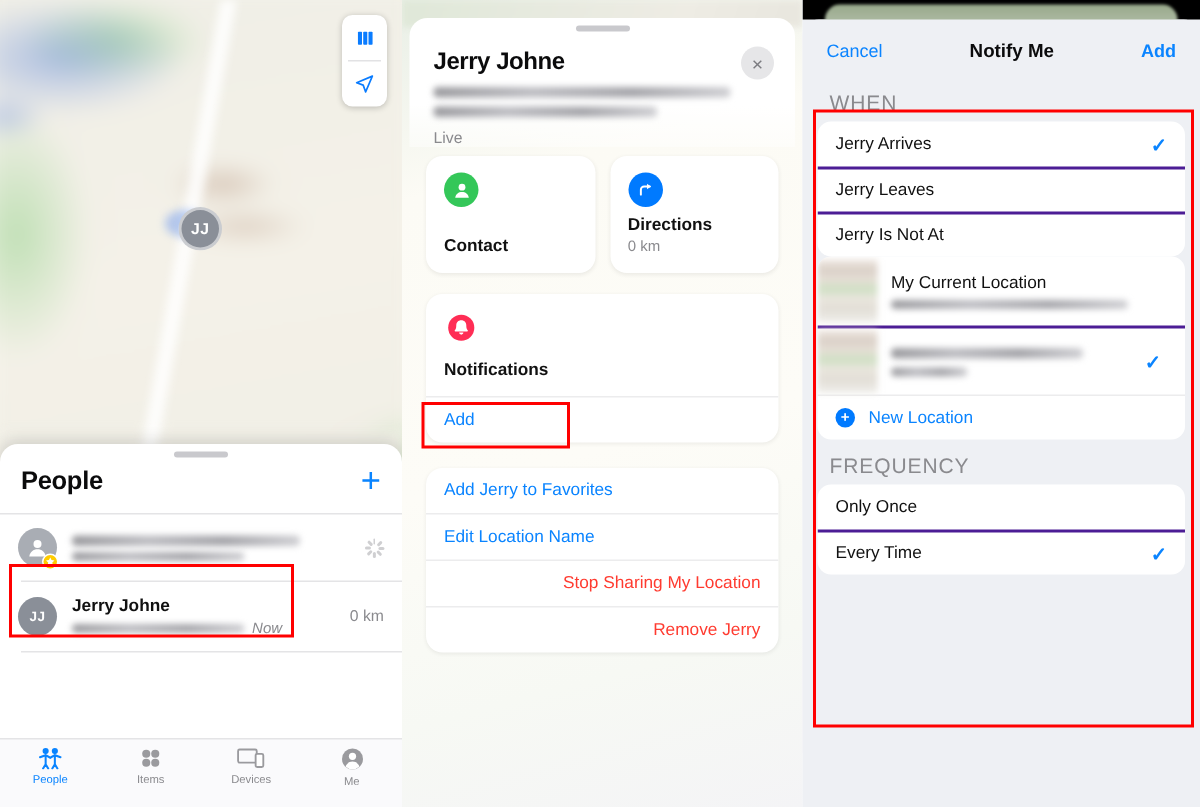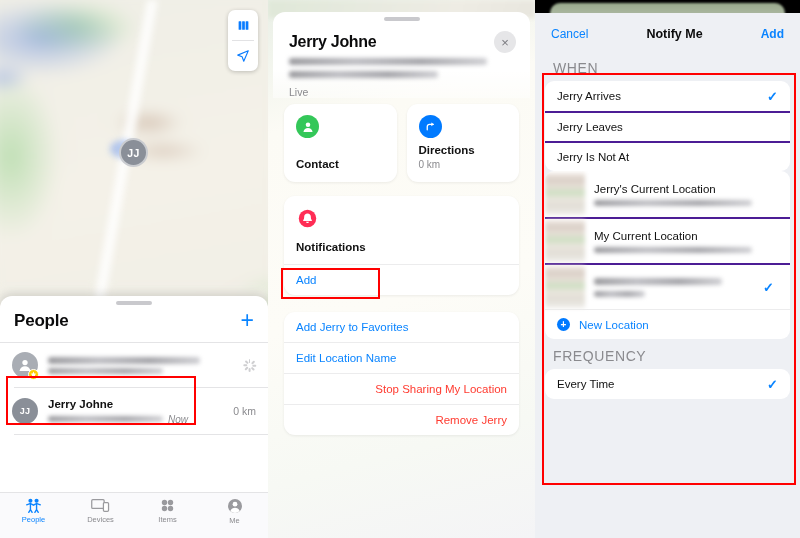--- a/index.html
+++ b/index.html
@@ -308,34 +308,34 @@
       <div class="tabbar">
         <div class="tab active">
           <svg width="17" height="15" viewBox="0 0 24 22" aria-hidden="true">
             <circle cx="7.5" cy="4" r="3" fill="#0a84ff"></circle>
               <circle cx="16.5" cy="4" r="3" fill="#0a84ff"></circle>
             <path d="M7.5 8v9M16.5 8v9M2 10l5.5-2 4.5 2.5 4.5-2.5L22 10M5 21l2.5-4M10 21l-2.5-4M14 21l2.5-4M19 21l-2.5-4" stroke="#0a84ff" stroke-width="2" stroke-linecap="round" fill="none"></path>
           </svg>
           <span class="tab-label">People</span>
         </div>
         <div class="tab">
-          <svg width="19" height="15" viewBox="0 0 26 20" aria-hidden="true">
-            <rect x="1" y="2" width="17" height="12" rx="1.4" fill="none" stroke="#9a9a9e" stroke-width="1.7"></rect>
-            <rect x="17" y="6" width="7" height="12" rx="1.4" fill="#ffffff" stroke="#9a9a9e" stroke-width="1.7"></rect>
-          </svg>
-          <span class="tab-label">Devices</span>
-        </div>
-        <div class="tab">
           <svg width="15" height="15" viewBox="0 0 20 20" aria-hidden="true">
             <circle cx="6" cy="6" r="3.6" fill="#9a9a9e"></circle>
               <circle cx="14" cy="6" r="3.6" fill="#9a9a9e"></circle>
             <circle cx="6" cy="14" r="3.6" fill="#9a9a9e"></circle>
               <circle cx="14" cy="14" r="3.6" fill="#9a9a9e"></circle>
           </svg>
           <span class="tab-label">Items</span>
+        </div>
+        <div class="tab">
+          <svg width="19" height="15" viewBox="0 0 26 20" aria-hidden="true">
+            <rect x="1" y="2" width="17" height="12" rx="1.4" fill="none" stroke="#9a9a9e" stroke-width="1.7"></rect>
+            <rect x="17" y="6" width="7" height="12" rx="1.4" fill="#ffffff" stroke="#9a9a9e" stroke-width="1.7"></rect>
+          </svg>
+          <span class="tab-label">Devices</span>
         </div>
         <div class="tab">
           <svg width="16" height="16" viewBox="0 0 24 24" aria-hidden="true">
             <circle cx="12" cy="12" r="10.5" fill="#9a9a9e"></circle>
             <circle cx="12" cy="9.3" r="3.6" fill="#ffffff"></circle>
             <path d="M5 19.6c1.3-3.4 4-5 7-5s5.7 1.6 7 5A10.4 10.4 0 0 1 12 22.5 10.4 10.4 0 0 1 5 19.6z" fill="#ffffff"></path>
           </svg>
           <span class="tab-label">Me</span>
         </div>
       </div>
@@ -422,27 +422,20 @@
         </div>
         <div class="grp-row">
           <span>Jerry Is Not At</span>
         </div>
       </div>
 
       <div class="grp">
         <div class="grp-row loc-row">
           <div class="loc-thumb"></div>
           <div class="loc-body">
-            <div class="loc-title">Jerry's Current Location</div>
-            <div class="blur-line sm" style="width:86%;margin-top:5px"></div>
-          </div>
-        </div>
-        <div class="grp-row loc-row">
-          <div class="loc-thumb"></div>
-          <div class="loc-body">
             <div class="loc-title">My Current Location</div>
             <div class="blur-line sm" style="width:86%;margin-top:5px"></div>
           </div>
         </div>
         <div class="grp-row loc-row">
           <div class="loc-thumb"></div>
           <div class="loc-body">
             <div class="blur-line" style="width:80%"></div>
             <div class="blur-line sm" style="width:32%;margin-top:6px"></div>
           </div>
@@ -450,20 +443,23 @@
         </div>
         <div class="newloc-row">
           <span class="newloc-ico">+</span>
           <span class="newloc-txt">New Location</span>
         </div>
       </div>
 
       <div class="sec-hdr">FREQUENCY</div>
       <div class="grp">
         <div class="grp-row">
+          <span>Only Once</span>
+        </div>
+        <div class="grp-row">
           <span>Every Time</span>
           <span class="ck">✓</span>
         </div>
       </div>
     </div>
   </div>
 
   <div class="annot" style="left:6px;top:376px;width:190px;height:49px"></div>
   <div class="annot" style="left:281px;top:268px;width:99px;height:31px"></div>
   <div class="annot" style="left:542px;top:73px;width:254px;height:412px"></div>

